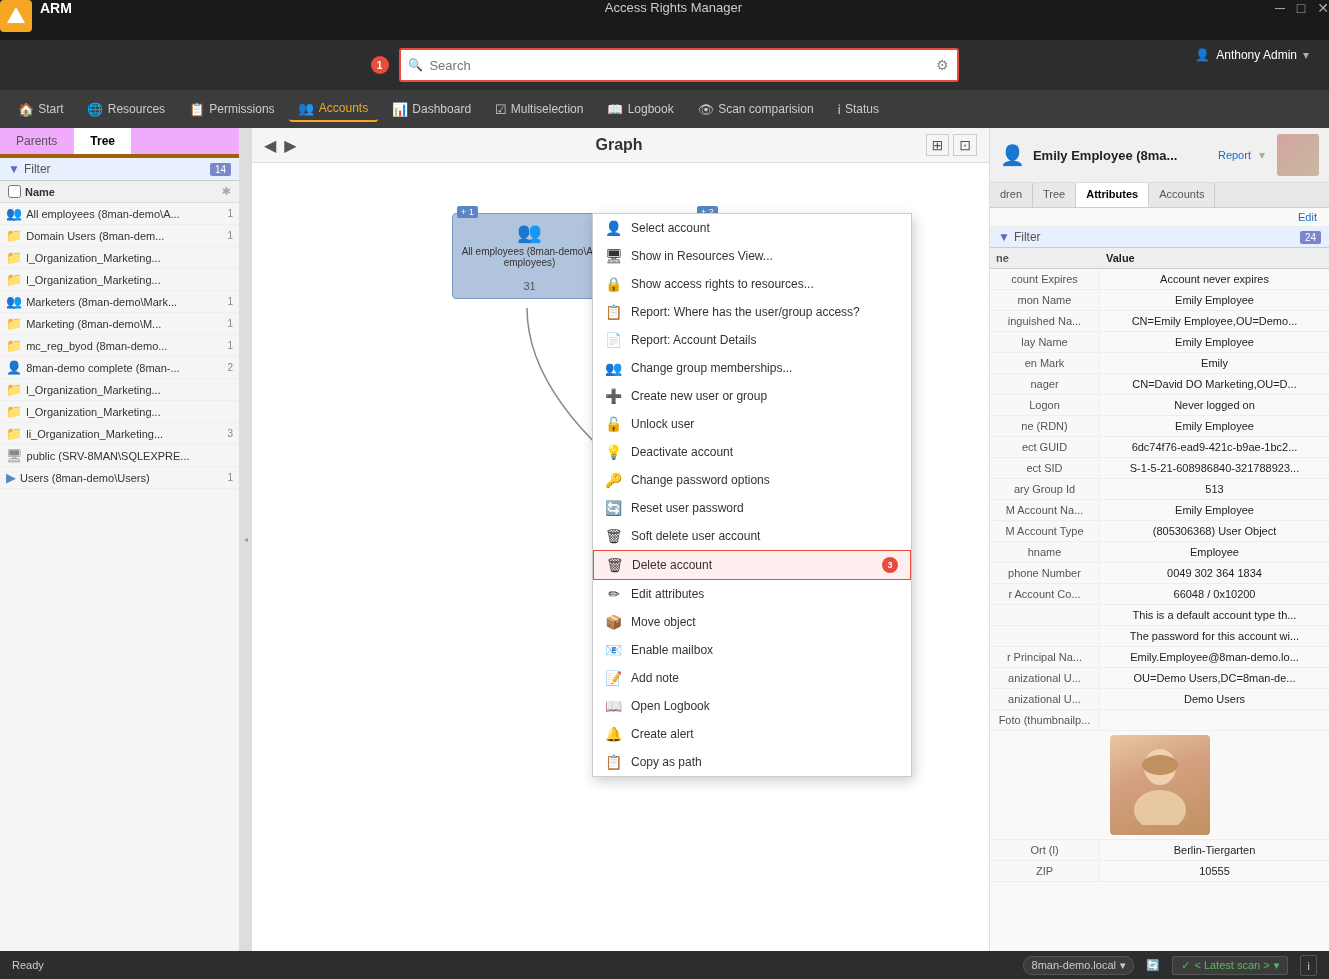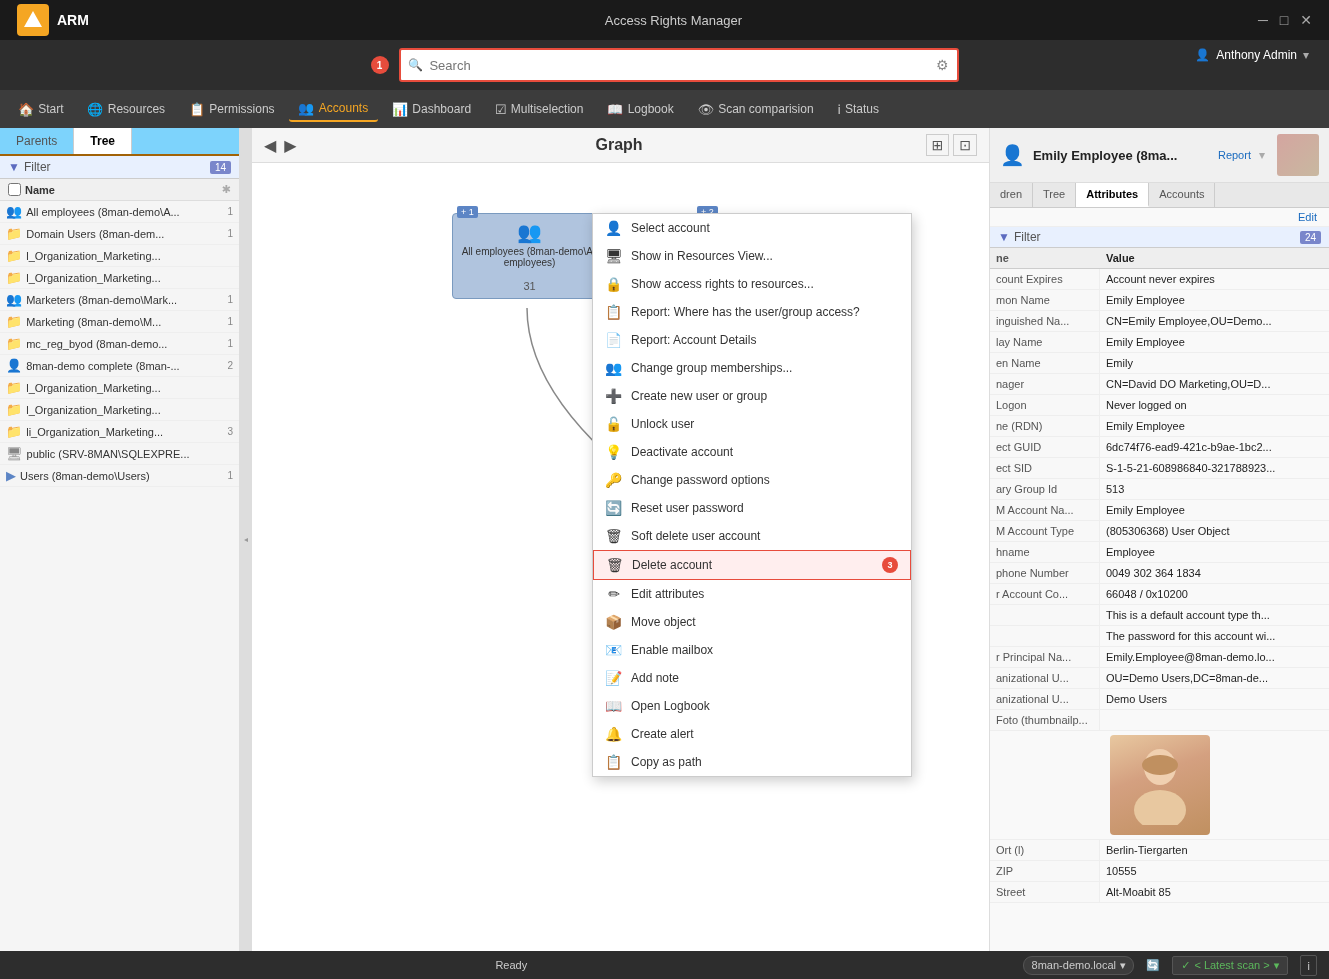--- a/index.html
+++ b/index.html
@@ -3,22 +3,21 @@
   <meta charset="utf-8">
   <style>
     * { box-sizing: border-box; margin: 0; padding: 0; }
     body { font-family: 'Segoe UI', Arial, sans-serif; font-size: 12px; background: #f0f0f0; overflow: hidden; width: 1329px; height: 979px; }
 
     
     .title-bar {
       background: #1a1a1a;
       height: 40px;
       display: flex;
-      align-items: center;
-      padding: 0 17px;
+      padding: 0 0;
       color: white;
     }
     .title-bar-logo {
       width: 32px; height: 32px;
       background: #f5a623;
       border-radius: 4px;
       display: flex; align-items: center; justify-content: center;
       margin-right: 8px;
     }
     .title-bar-app { color: white; font-size: 14px; font-weight: 600; }
@@ -89,22 +88,22 @@
     
     .left-sidebar {
       width: 240px;
       background: #f5f5f5;
       border-right: 1px solid #ddd;
       display: flex;
       flex-direction: column;
     }
     .sidebar-tabs {
       display: flex;
-      background: #7dd3fc;
-      border-bottom: 2px solid #a16207;
+      background: #f0abfc;
+      border-bottom: 4px solid #a16207;
     }
     .sidebar-tab {
       padding: 6px 16px;
       cursor: pointer;
       font-size: 12px;
       color: #555;
       border-right: 1px solid #ccc;
     }
     .sidebar-tab.active { background: white; font-weight: 600; color: #000; }
     .filter-bar {
@@ -257,20 +256,21 @@
       background: #e8f0fe;
       padding: 3px 8px;
       border-bottom: 1px solid #ccc;
     }
     .right-panel-filter-count { background: #7986cb; color: white; border-radius: 2px; padding: 1px 5px; font-size: 10px; margin-left: auto; }
     .attributes-table { flex: 1; overflow-y: auto; }
     .attr-row {
       display: flex;
       border-bottom: 1px solid #eee;
       font-size: 11px;
+      text-align: center;
     }
     .attr-name {
       width: 110px; min-width: 110px;
       padding: 4px 6px;
       color: #555;
       background: #f8f8f8;
       border-right: 1px solid #eee;
       overflow: hidden; text-overflow: ellipsis; white-space: nowrap;
     }
     .attr-value {
@@ -298,21 +298,20 @@
 
     
     .status-bar {
       background: #2d2d2d;
       height: 28px;
       display: flex; align-items: center;
       padding: 0 12px;
       color: #ccc;
       font-size: 11px;
       gap: 12px;
-      text-align: center;
     }
     .status-ready { flex: 1; }
     .status-domain {
       display: flex; align-items: center;
       background: #3c3c3c;
       border: 1px solid #555;
       padding: 2px 8px;
       border-radius: 9px;
       gap: 4px;
     }
@@ -684,21 +683,21 @@
       </div>
       <div class="attr-row">
         <div class="attr-name">inguished Na...</div>
         <div class="attr-value">CN=Emily Employee,OU=Demo...</div>
       </div>
       <div class="attr-row">
         <div class="attr-name">lay Name</div>
         <div class="attr-value">Emily Employee</div>
       </div>
       <div class="attr-row">
-        <div class="attr-name">en Name</div>
+        <div class="attr-name">en Mark</div>
         <div class="attr-value">Emily</div>
       </div>
       <div class="attr-row">
         <div class="attr-name">nager</div>
         <div class="attr-value">CN=David DO Marketing,OU=D...</div>
       </div>
       <div class="attr-row">
         <div class="attr-name">Logon</div>
         <div class="attr-value">Never logged on</div>
       </div>
@@ -773,24 +772,20 @@
         </div>
       </div>
       <div class="attr-row">
         <div class="attr-name">Ort (l)</div>
         <div class="attr-value">Berlin-Tiergarten</div>
       </div>
       <div class="attr-row">
         <div class="attr-name">ZIP</div>
         <div class="attr-value">10555</div>
       </div>
-      <div class="attr-row">
-        <div class="attr-name">Street</div>
-        <div class="attr-value">Alt-Moabit 85</div>
-      </div>
     </div>
   </div>
 </div>
 
 <div class="status-bar">
   <span class="status-ready">Ready</span>
   <div class="status-domain">
     <span>8man-demo.local</span>
     <span>▾</span>
   </div>

